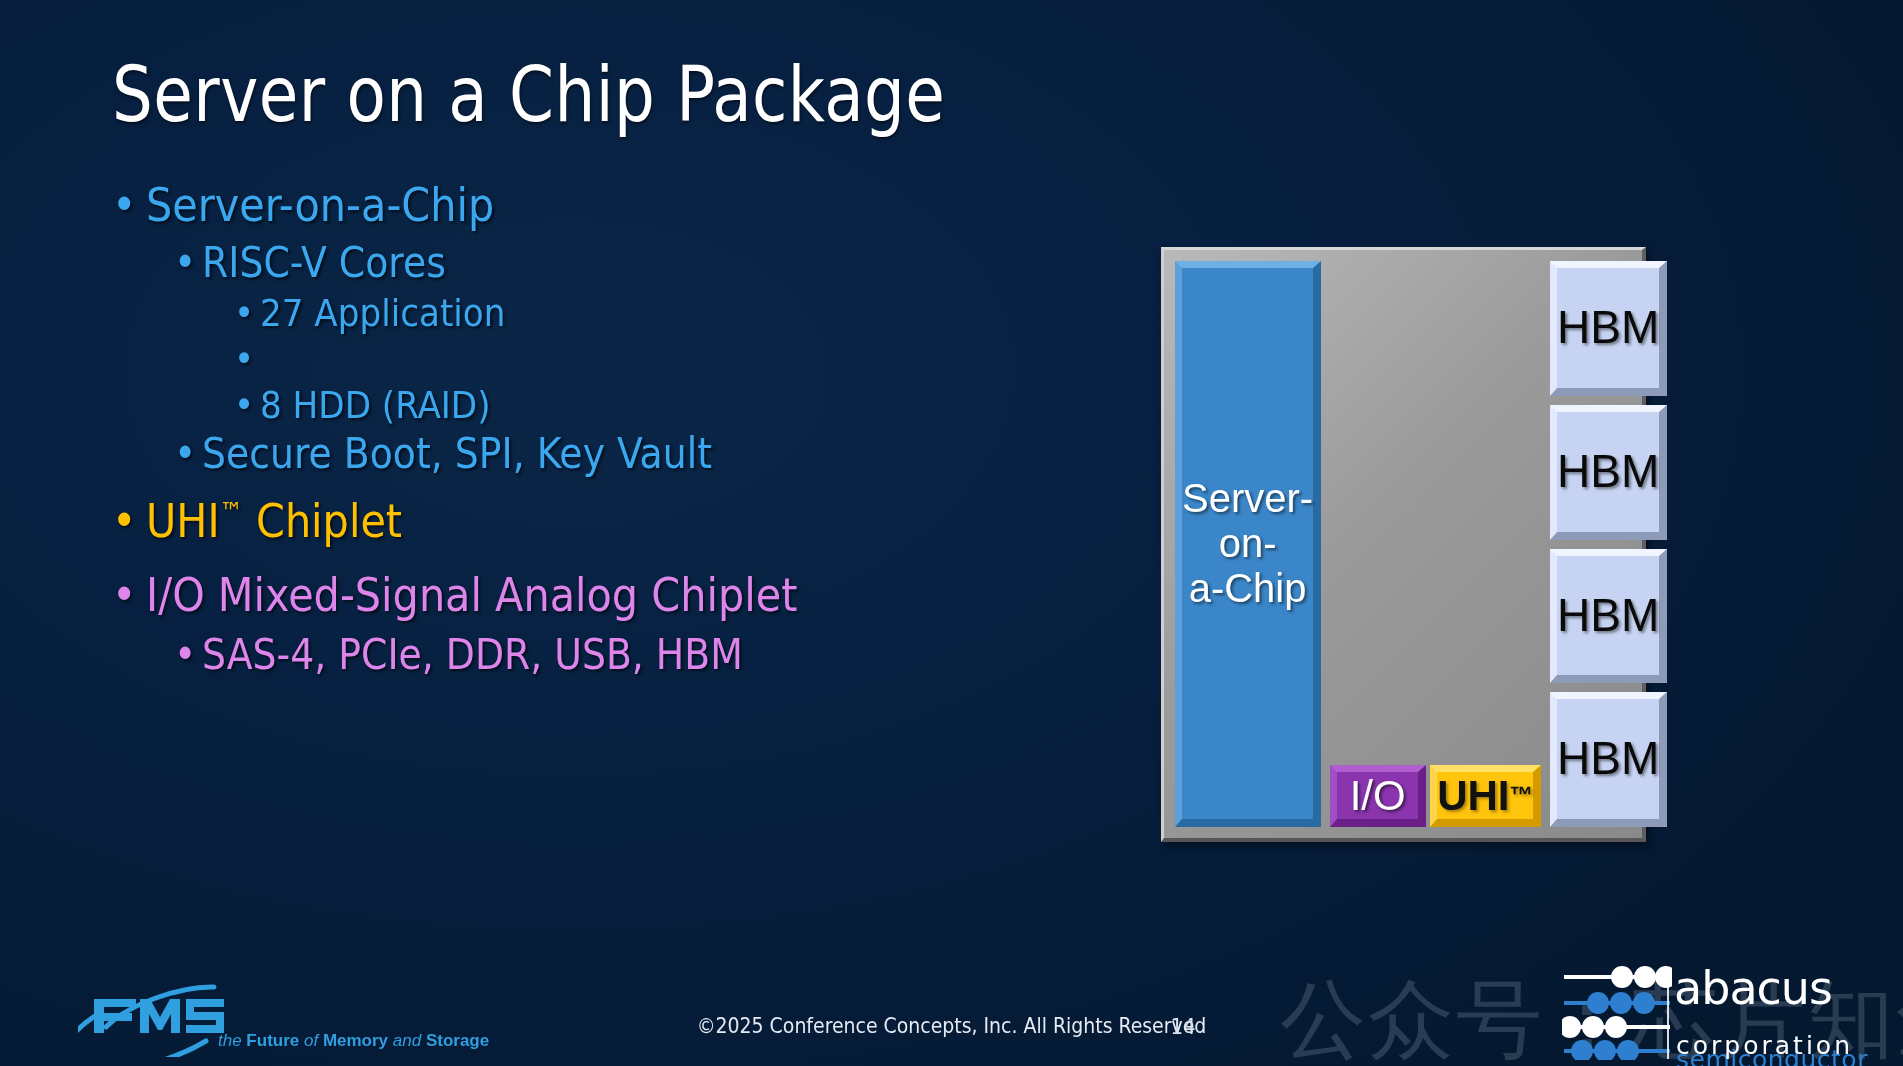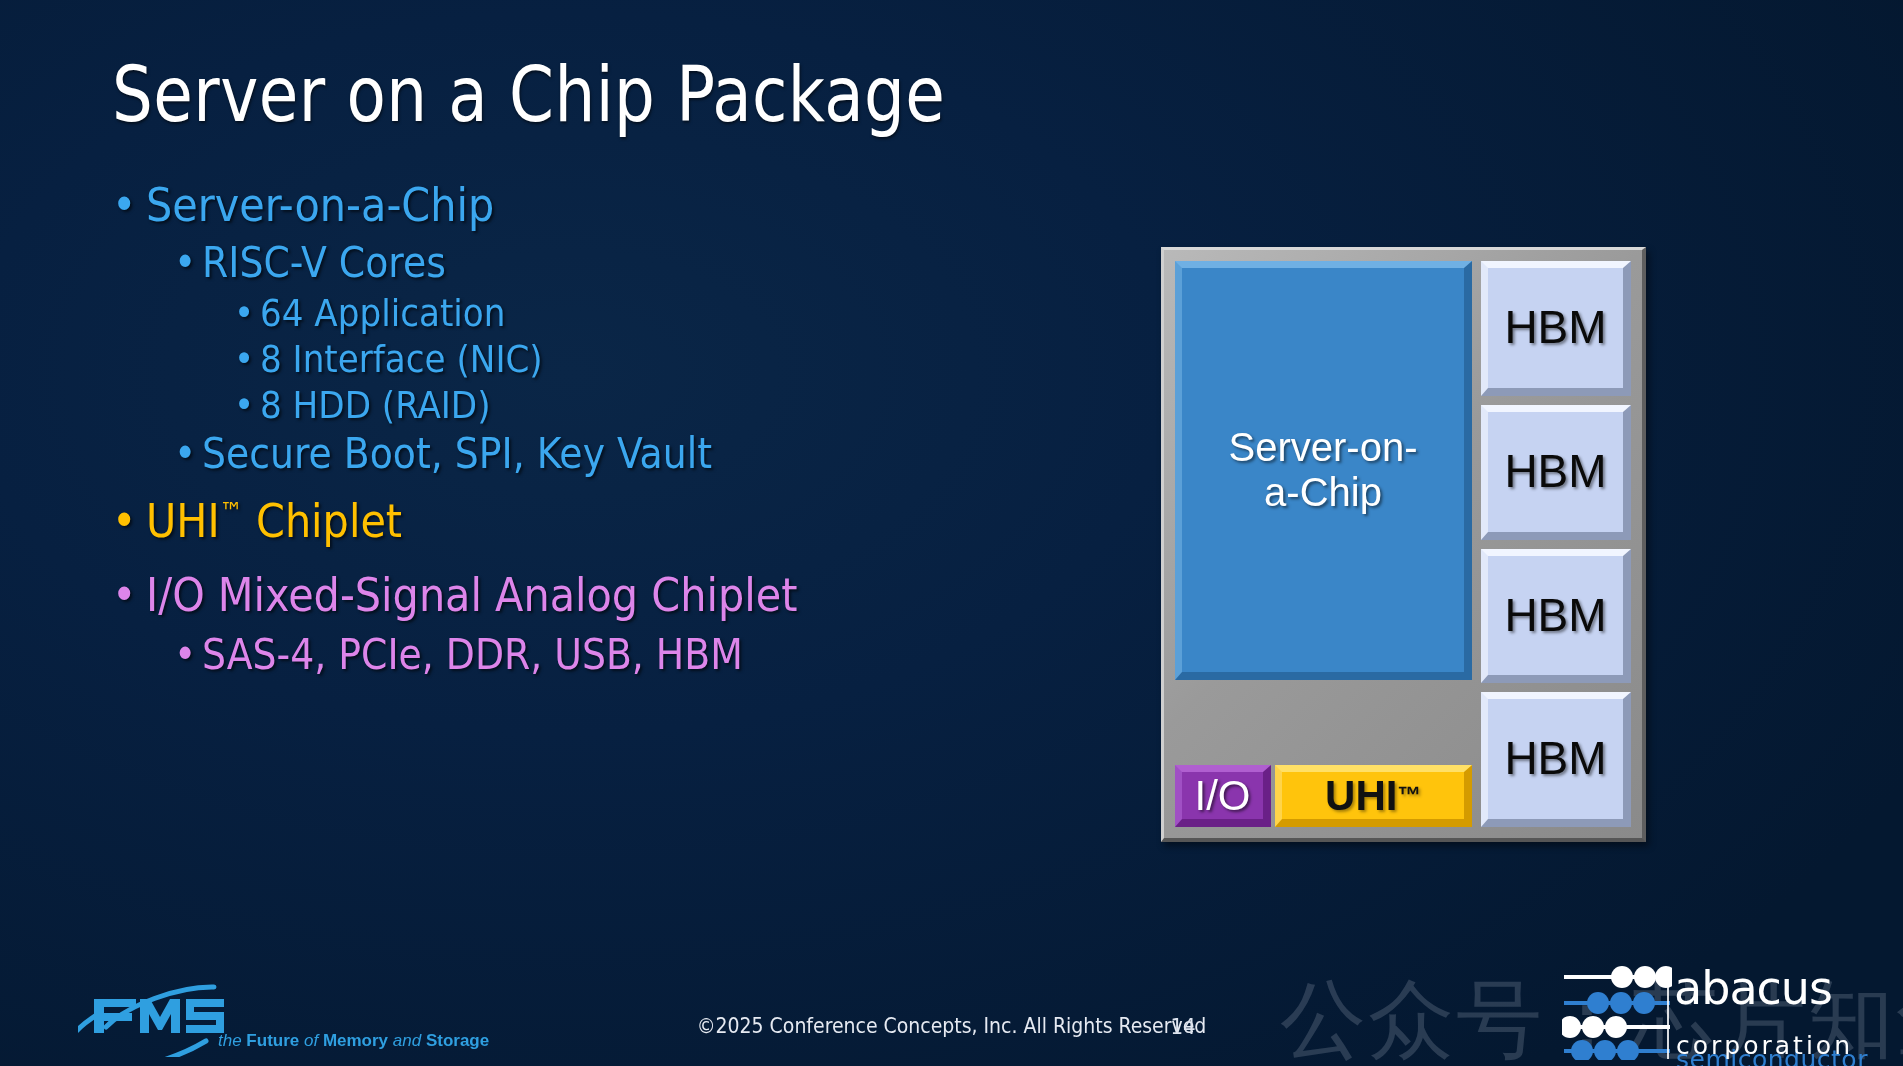--- a/index.html
+++ b/index.html
@@ -54,21 +54,21 @@
     position:absolute; left:1161px; top:247px; width:485px; height:595px;
     background:linear-gradient(135deg,#b9b9b9 0%,#9a9a9a 45%,#8a8a8a 100%);
     border-top:3px solid #d8d8d8;
     border-left:3px solid #cfcfcf;
     border-right:4px solid #5f5f5f;
     border-bottom:4px solid #565656;
     padding:11px;
     display:flex; gap:9px;
     box-shadow:3px 4px 7px rgba(0,0,0,.45);
   }
-  #pkg-left{ display:flex; flex-direction:column; gap:9px; flex:0 0 297px; }
+  #pkg-left{ display:flex; flex-direction:row; gap:9px; flex:0 0 297px; }
   #pkg-right{ display:flex; flex-direction:column; gap:9px; flex:1 1 auto; }
 
   .blk{
     position:relative;
     display:flex; align-items:center; justify-content:center; text-align:center;
     font-family:"Liberation Sans", sans-serif;
     line-height:1.12;
   }
   
   .blk.bev{
@@ -172,26 +172,25 @@
       <span class="txt">Server-on-a-Chip</span>
     </div>
 
     <div class="bl lvl2 c-blue">
       <span class="dot">•</span>
       <span class="txt">RISC-V Cores</span>
     </div>
 
     <div class="bl lvl3 c-blue">
       <span class="dot">•</span>
-      <span class="txt">64 Application</span>
+      <span class="txt">27 Application</span>
     </div>
 
     <div class="bl lvl3 c-blue">
       <span class="dot">•</span>
-      <span class="txt">8 Interface (NIC)</span>
     </div>
 
     <div class="bl lvl3 c-blue">
       <span class="dot">•</span>
       <span class="txt">8 HDD (RAID)</span>
     </div>
 
     <div class="bl lvl2 c-blue" style="margin-bottom:16px;">
       <span class="dot">•</span>
       <span class="txt">Secure Boot, SPI, Key Vault</span>

